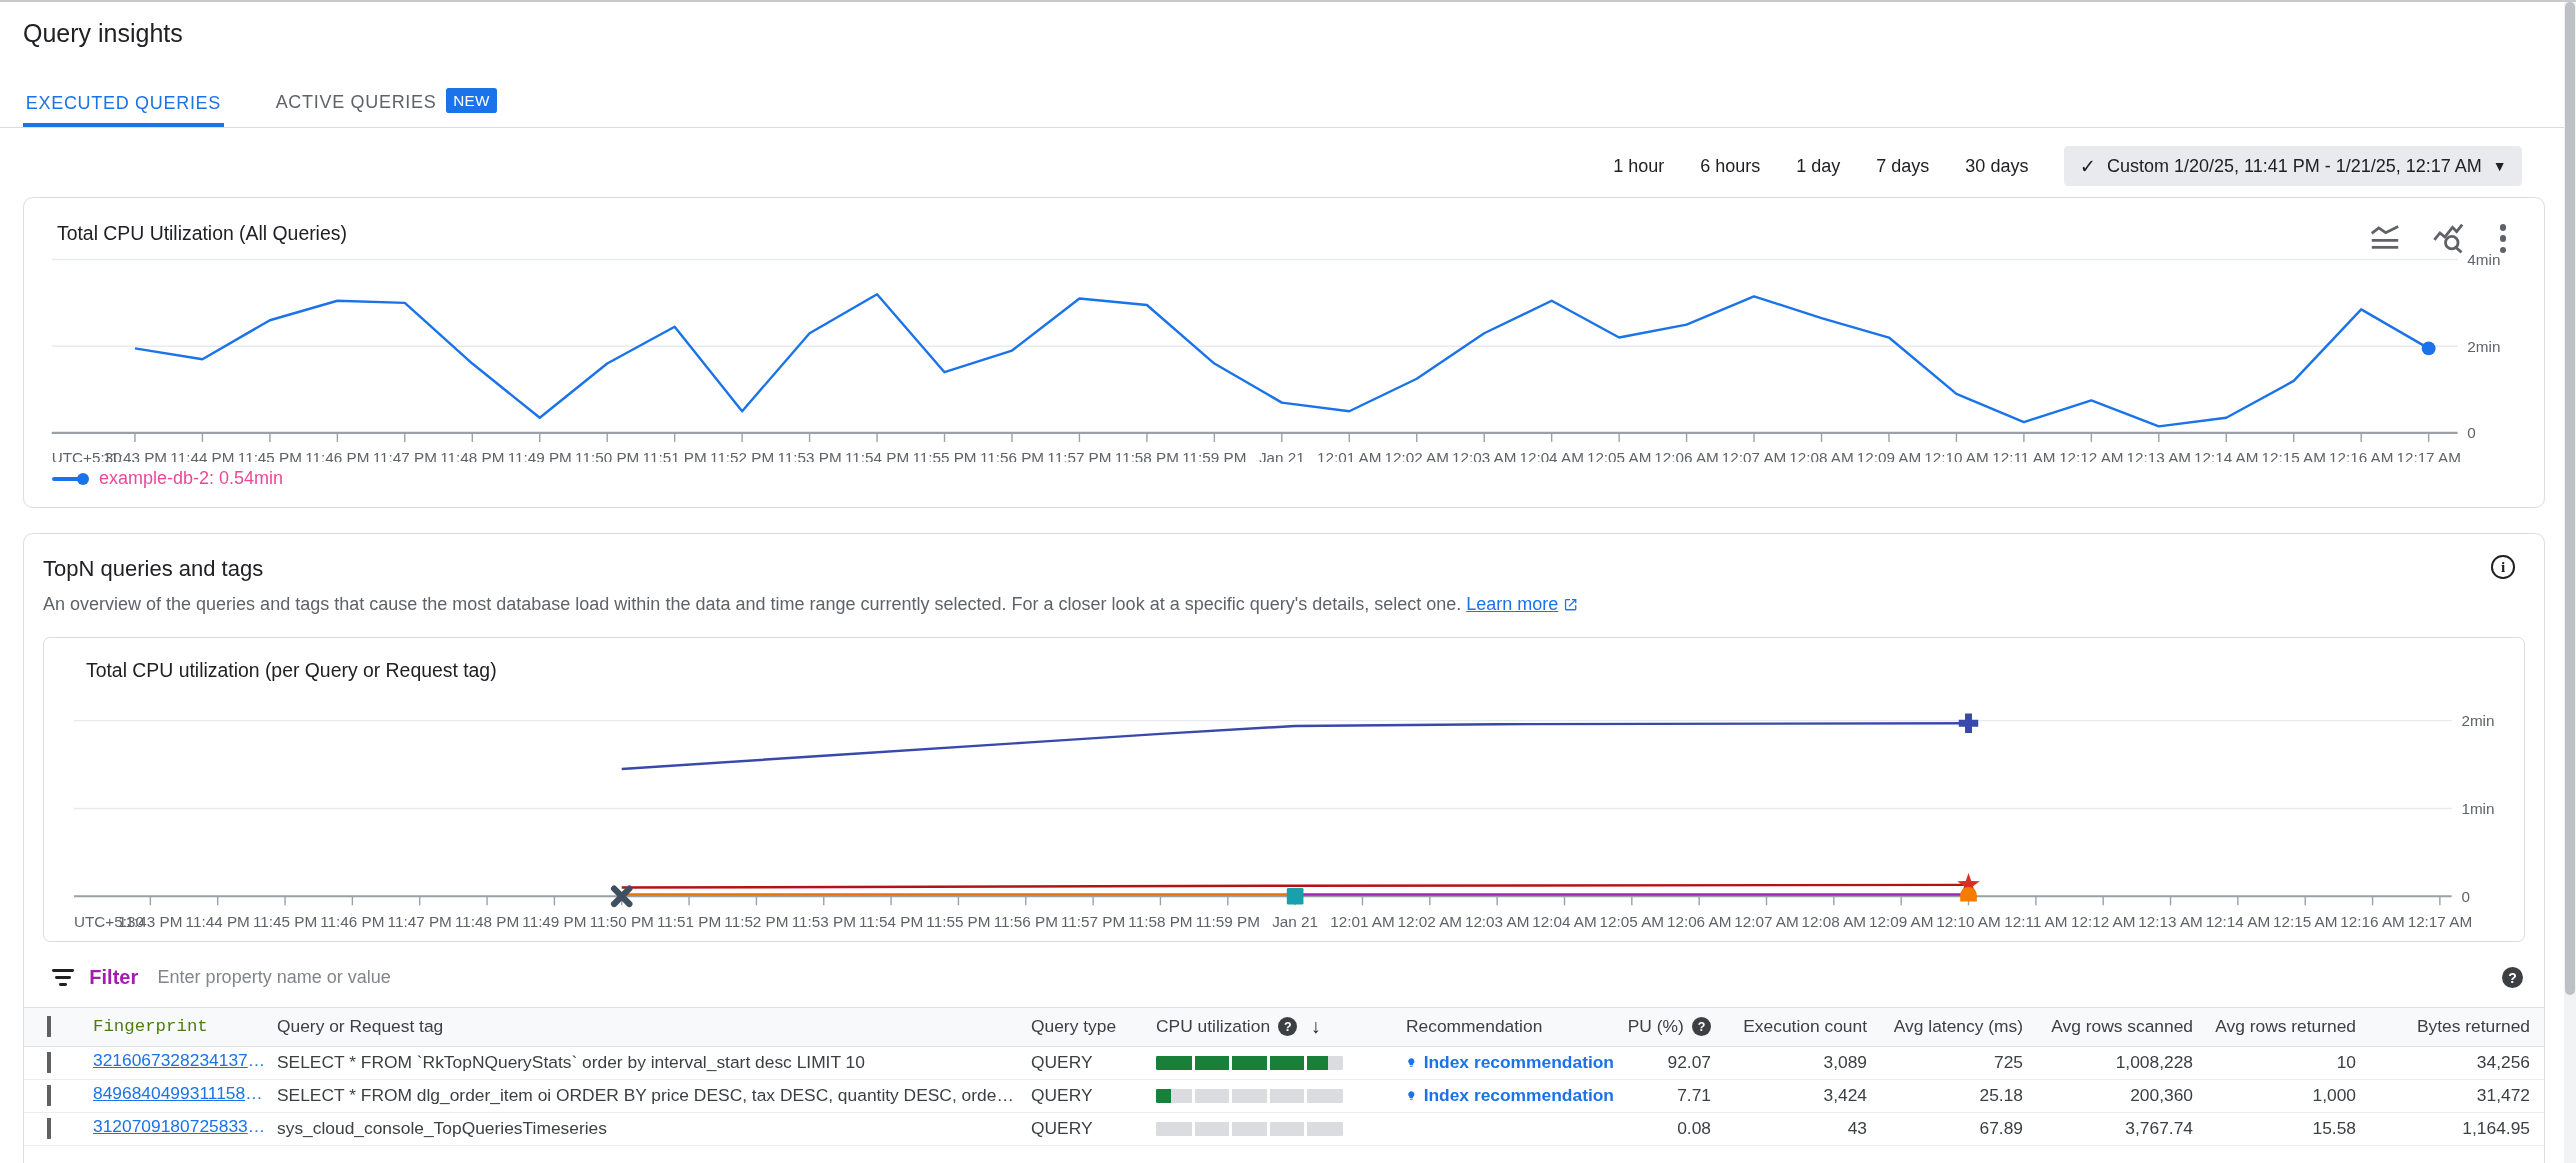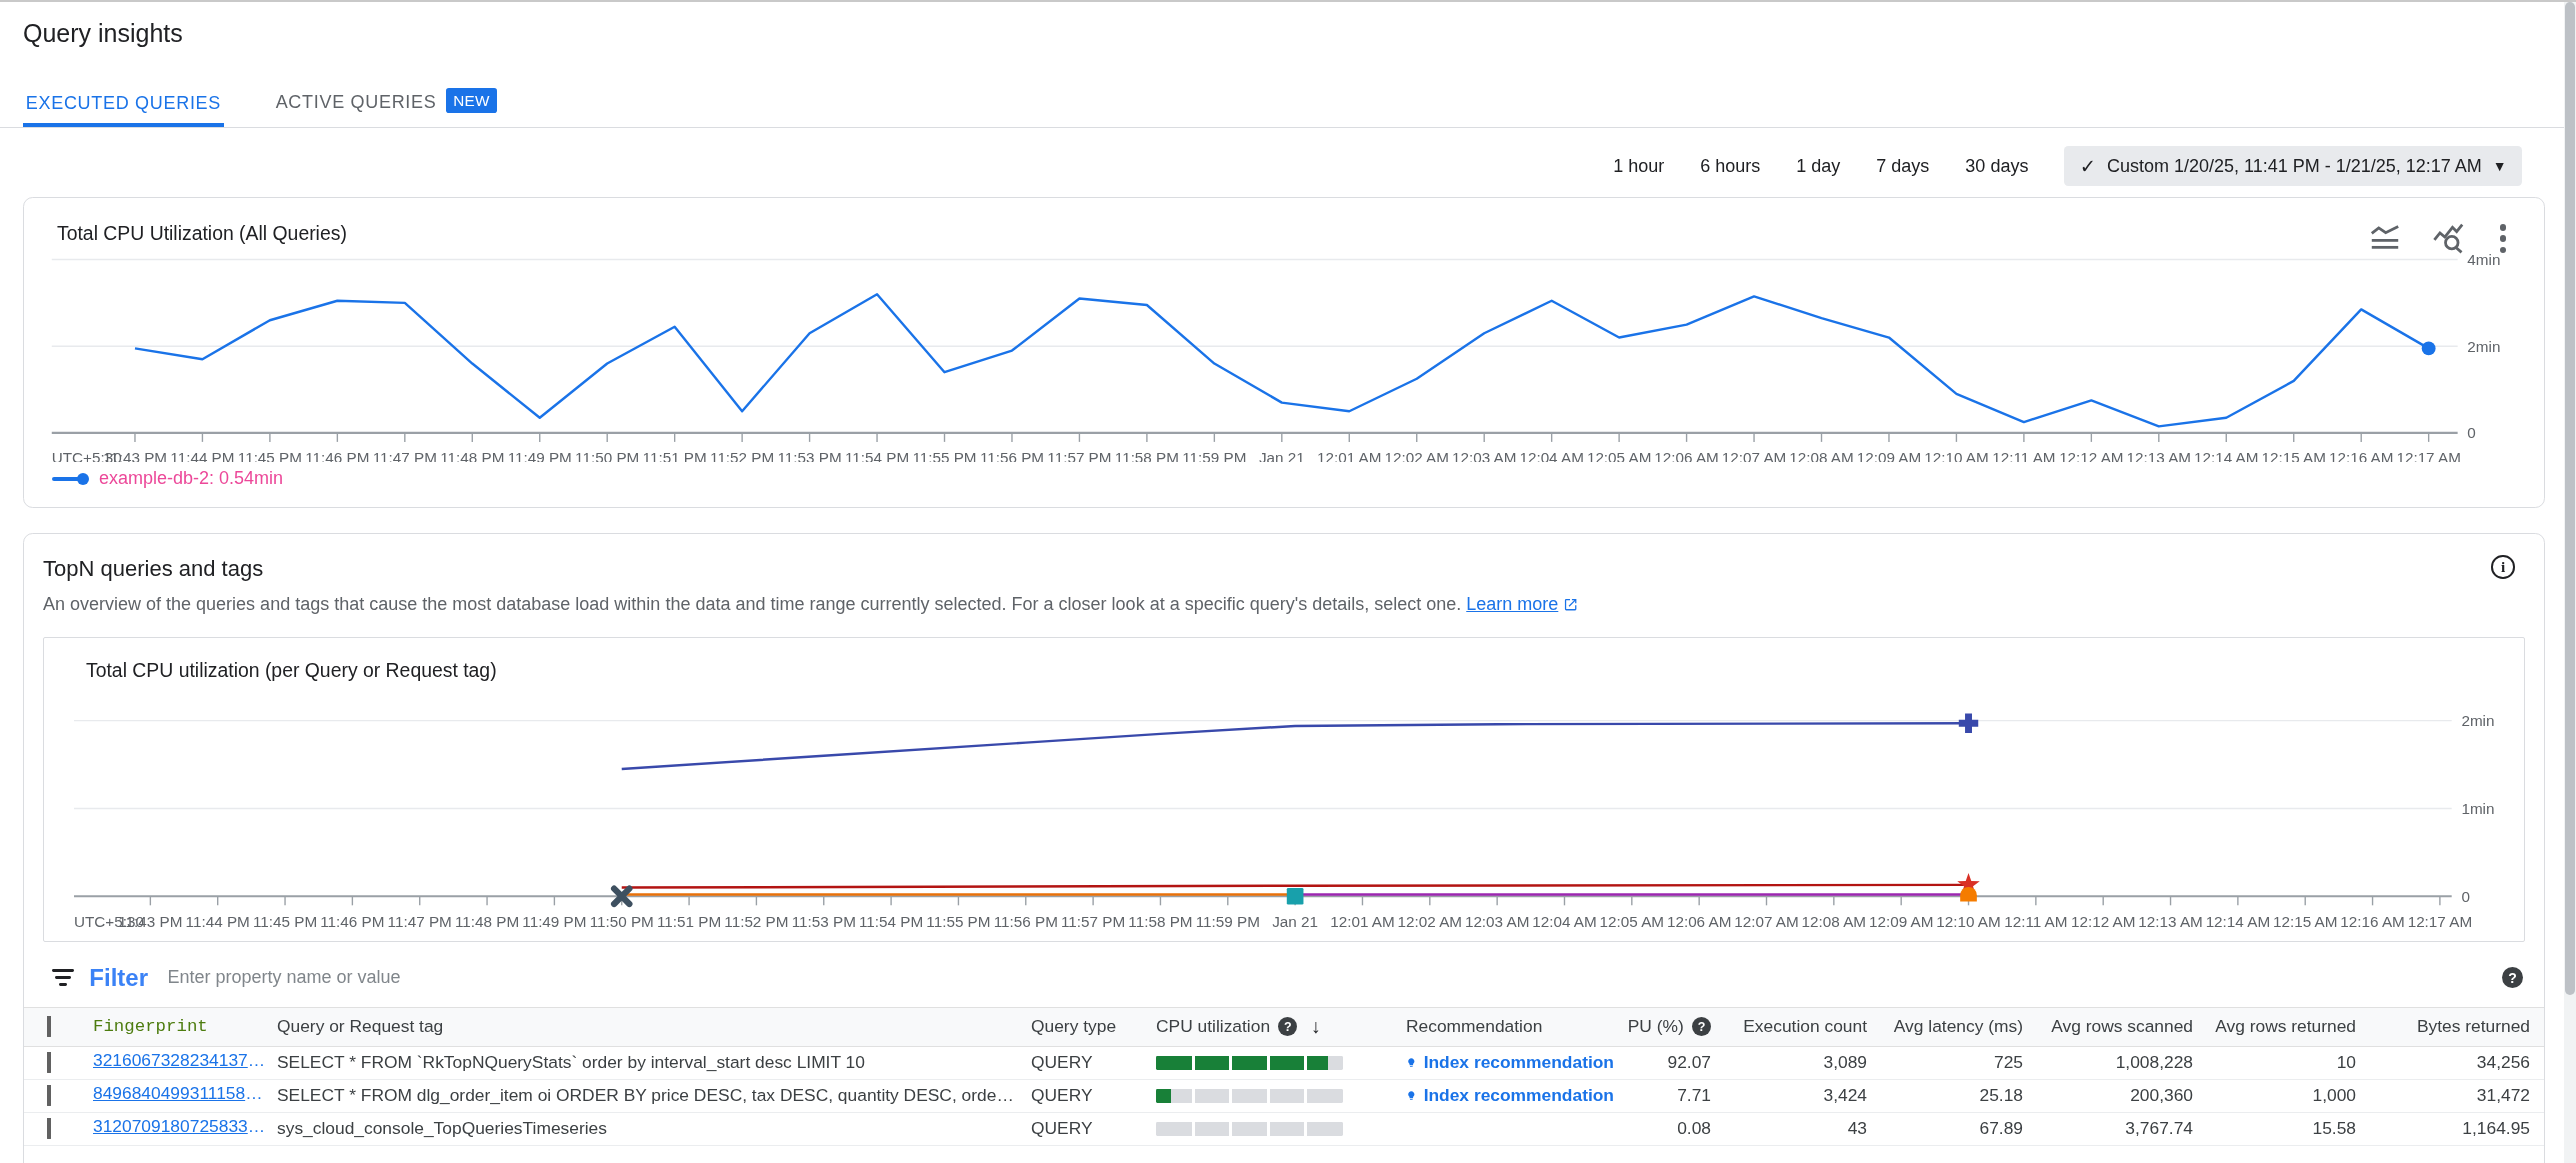--- a/index.html
+++ b/index.html
@@ -51,30 +51,30 @@
   .legend-label { font-size:18px; color:#ec4899; }
 
   
   .card2 { margin-top:25px; min-height:680px; padding:22px 0 0 0; }
   .topn-title { font-size:22px; color:#202124; padding-left:19px; }
   .topn-desc { font-size:18px; color:#5f6368; padding-left:19px; margin-top:12.5px; }
   .info-btn { position:absolute; top:21px; right:29px; width:23.6px; height:23.6px; border:2.1px solid #202124;
     border-radius:50%; display:flex; align-items:center; justify-content:center;
     font-size:15.3px; font-weight:700; color:#202124; cursor:pointer; font-family:"Liberation Serif", serif; }
 
-  .subcard { border:1.4px solid #dadce0; border-radius:2px; margin:19.4px 19px 0 19px; padding:21px 0 4.2px 0; }
+  .subcard { border:1.4px solid #dadce0; border-radius:7px; margin:19.4px 19px 0 19px; padding:21px 0 4.2px 0; }
   .subcard .card-title { padding-left:42px; }
   .subchart-wrap { margin:19.4px 0 0 30px; }
 
   
   .filter-row { display:flex; align-items:center; margin-top:16.7px; padding:0 21px 0 28px; height:39px; }
   .funnel { display:flex; flex-direction:column; align-items:center; gap:4.2px; margin-right:15.3px; cursor:pointer; }
   .funnel i { display:block; height:2.8px; background:#202124; border-radius:1.4px; }
   .funnel i:nth-child(1){ width:22px; } .funnel i:nth-child(2){ width:15.3px; } .funnel i:nth-child(3){ width:8.3px; }
-  .filter-label { font-size:24px; font-weight:700; color:#3b82f6; margin-right:19.4px; }
+  .filter-label { font-size:20px; font-weight:700; color:#a21caf; margin-right:19.4px; }
   .filter-input { flex:1; border:none; outline:none; font-size:18px; color:#202124;
     font-family:"Liberation Sans", sans-serif; background:transparent; }
   .filter-input::placeholder { color:#80868b; }
   .help-circle { width:21px; height:21px; border-radius:50%; background:#3c4043; color:#fff;
     font-size:14px; font-weight:700; display:inline-flex; align-items:center; justify-content:center;
     cursor:pointer; flex:none; }
 
   
   .qtable { margin-top:9.7px; }
   .trow { display:grid;

